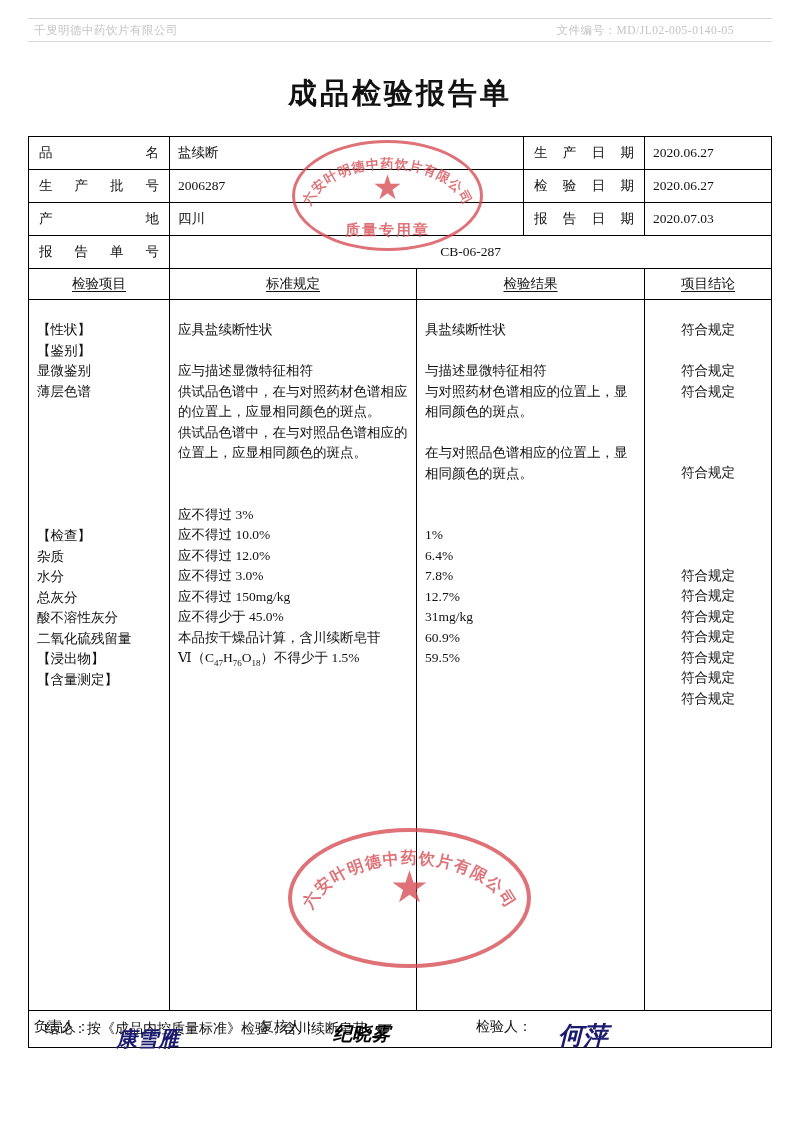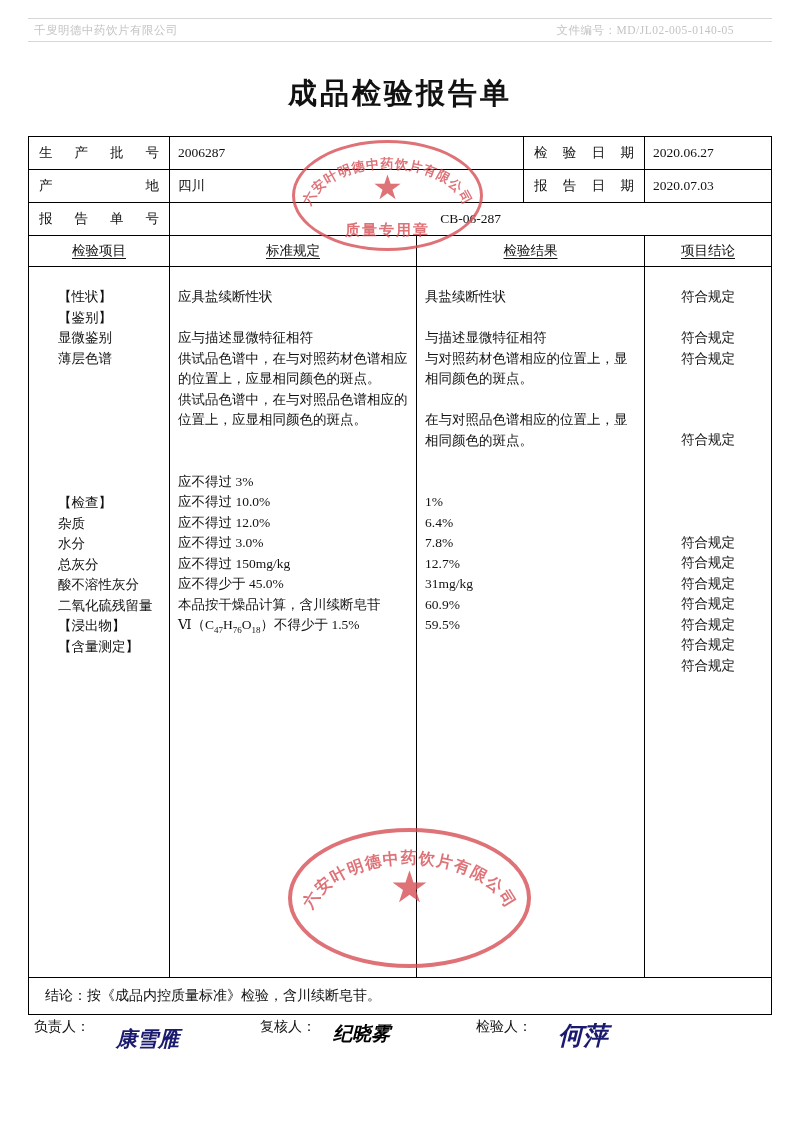--- a/index.html
+++ b/index.html
@@ -107,21 +107,20 @@
     height: 700px;
   }
   .c1 { width: 124px; }
   .c2 { width: 230px; }
   .c3 { width: 252px; }
   .c4 { width: 110px; }
 
   .itemlist {
     line-height: 20.5px;
     font-size: 13.5px;
-    margin-left: 21px;
   }
   .itemlist div { white-space: nowrap; }
 
   .std-list, .res-list, .con-list {
     line-height: 20.5px;
     font-size: 13.5px;
   }
   .std-list p, .res-list p, .con-list p {
     margin: 0;
   }
@@ -222,20 +221,26 @@
 
   <div class="top-header">
     <span class="left">千叟明德中药饮片有限公司</span>
     <span class="right">文件编号：MD/JL02-005-0140-05</span>
   </div>
 
   <div class="doc-title">成品检验报告单</div>
 
   <table class="main">
     <tbody>
+        <tr class="row-h">
+      <td class="lbl">品　　名</td>
+      <td class="val" colspan="2">盐续断</td>
+      <td class="lbl2 center">生产日期</td>
+      <td class="val">2020.06.27</td>
+    </tr>
     <tr class="row-h">
       <td class="lbl">生产批号</td>
       <td class="val" colspan="2">2006287</td>
       <td class="lbl2 center">检验日期</td>
       <td class="val">2020.06.27</td>
     </tr>
     <tr class="row-h">
       <td class="lbl">产　　地</td>
       <td class="val" colspan="2">四川</td>
       <td class="lbl2 center">报告日期</td>

